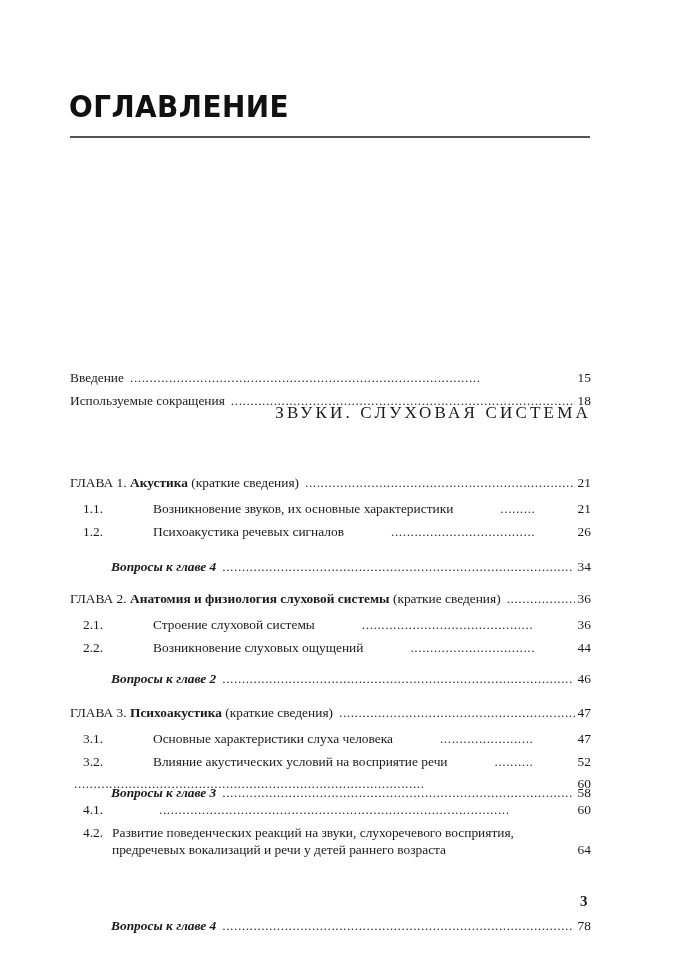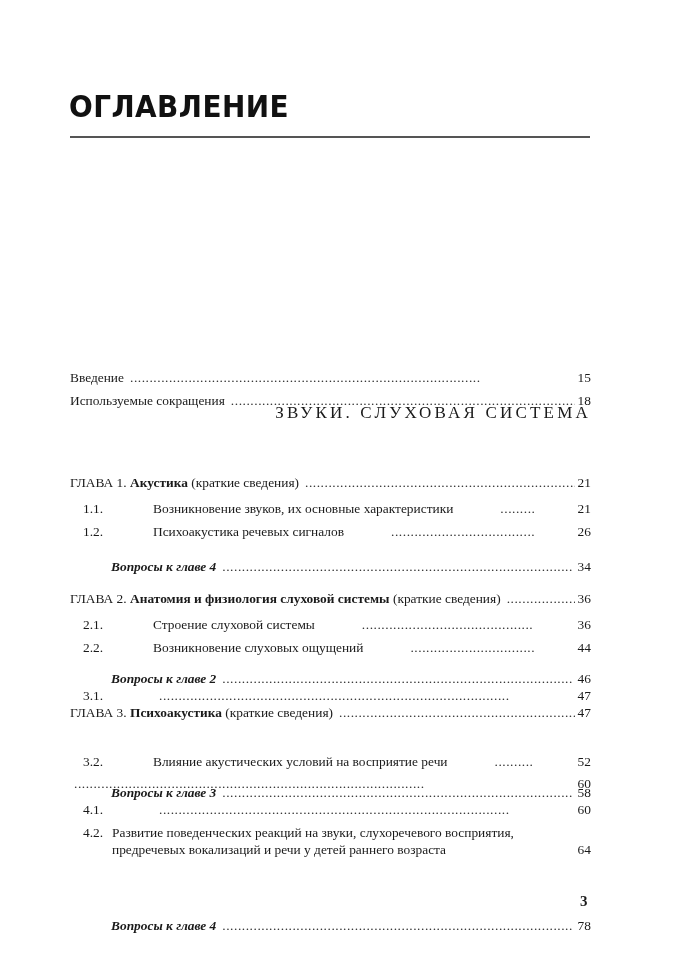--- a/index.html
+++ b/index.html
@@ -94,20 +94,21 @@
     <span class="page">46</span>
   </div>
 
   <div class="row" style="top:661px">
     <span class="text"><span>ГЛАВА 3.</span> <b>Психоакустика</b> <span>(краткие сведения)</span></span>
     <span class="leader"></span>
     <span class="page">47</span>
   </div>
   <div class="row sub" style="top:687px">
     <span class="num">3.1.</span>
+    <span class="text">Основные характеристики слуха человека</span>
     <span class="leader"></span>
     <span class="page">47</span>
   </div>
   <div class="row sub" style="top:710px">
     <span class="num">3.2.</span>
     <span class="text">Влияние акустических условий на восприятие речи</span>
     <span class="leader"></span>
     <span class="page">52</span>
   </div>
   <div class="row q" style="top:741px">

